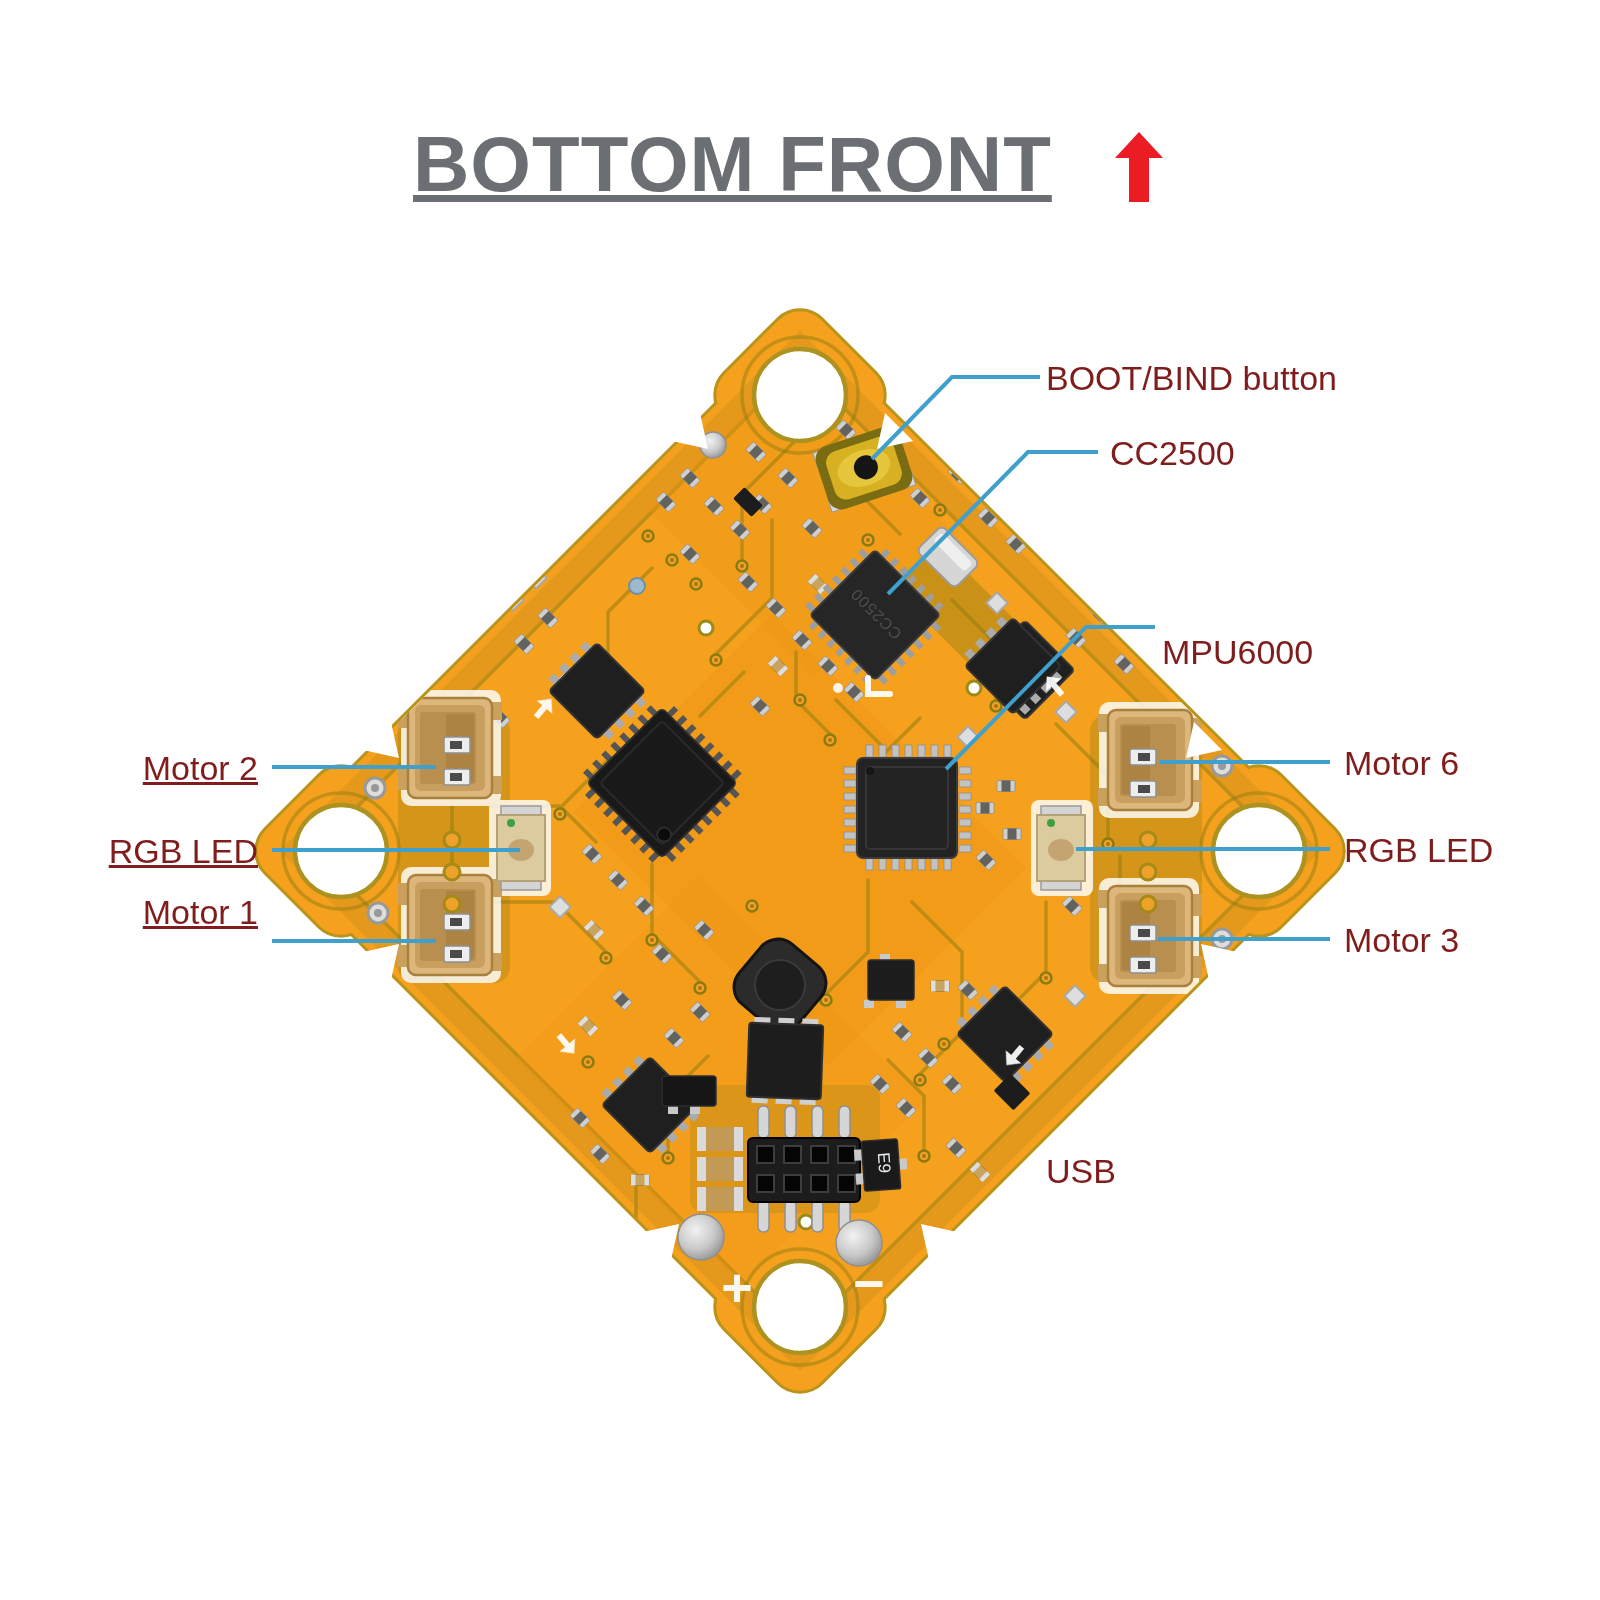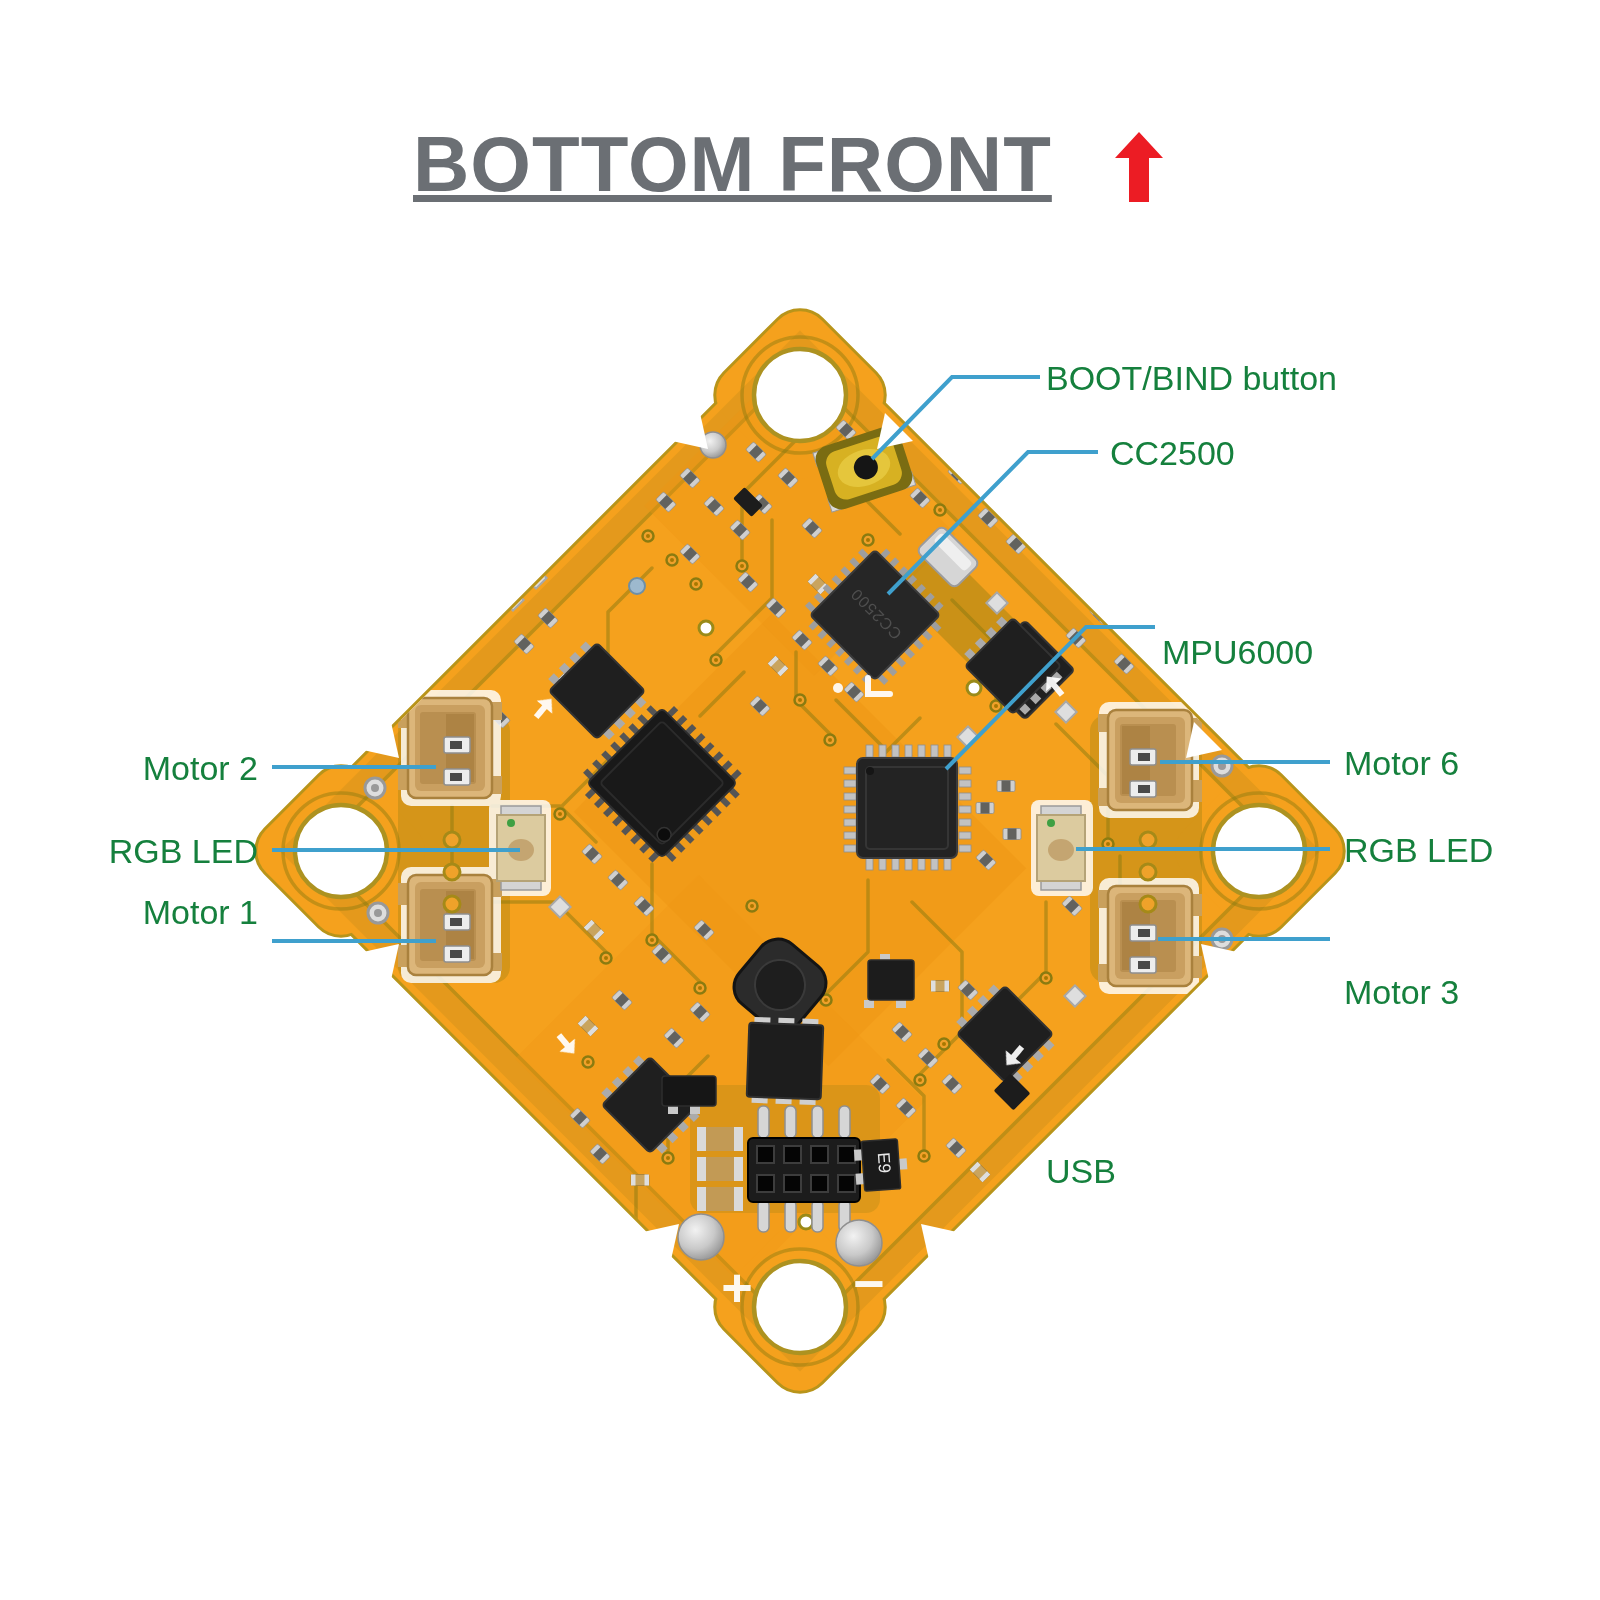--- a/index.html
+++ b/index.html
@@ -2,22 +2,22 @@
 <html><head>
 <meta charset="utf-8">
 <style>
   html,body{margin:0;padding:0;background:#ffffff;}
   #stage{position:relative;width:1600px;height:1600px;background:#ffffff;overflow:hidden;
          font-family:"Liberation Sans",sans-serif;}
   #scene{position:absolute;left:0;top:0;}
   #page-title{position:absolute;left:413px;top:118px;font:bold 78px/92px "Liberation Sans",sans-serif;
               color:#6B6F74;letter-spacing:1px;white-space:nowrap;text-decoration:underline;}
   #front-arrow{position:absolute;left:1114px;top:132px;}
-  .label{position:absolute;font:34px/40px "Liberation Sans",sans-serif;color:#15803d;white-space:nowrap;}
-  .label.ra{text-align:right;}
+  .label{position:absolute;font:34px/40px "Liberation Sans",sans-serif;color:#7f1d1d;white-space:nowrap;}
+  .label.ra{text-align:right;text-decoration:underline;}
 </style>
 </head>
 <body>
 <div id="stage">
 
 <div id="page-title">BOTTOM FRONT</div>
 
 <svg id="front-arrow" width="50" height="70" viewBox="0 0 50 70">
   <polygon points="25,0 49,26 35,26 35,70 15,70 15,26 1,26" fill="#EC1C24"></polygon>
 </svg>
@@ -843,19 +843,19 @@
     <polyline points="272,850 520,850"></polyline>
     <polyline points="272,941 436,941"></polyline>
   </g>
 </svg>
 
 <div class="label" style="left:1046px;top:358px">BOOT/BIND button</div>
 <div class="label" style="left:1110px;top:433px">CC2500</div>
 <div class="label" style="left:1162px;top:632px">MPU6000</div>
 <div class="label" style="left:1344px;top:743px">Motor 6</div>
 <div class="label" style="left:1344px;top:830px">RGB LED</div>
-<div class="label" style="left:1344px;top:972px">Motor 3</div>
+<div class="label" style="left:1344px;top:920px">Motor 3</div>
 <div class="label ra" style="left:98px;width:160px;top:748px">Motor 2</div>
 <div class="label ra" style="left:98px;width:160px;top:831px">RGB LED</div>
 <div class="label ra" style="left:98px;width:160px;top:892px">Motor 1</div>
 <div class="label" style="left:1046px;top:1151px">USB</div>
 
 </div>
 
 </body></html>

